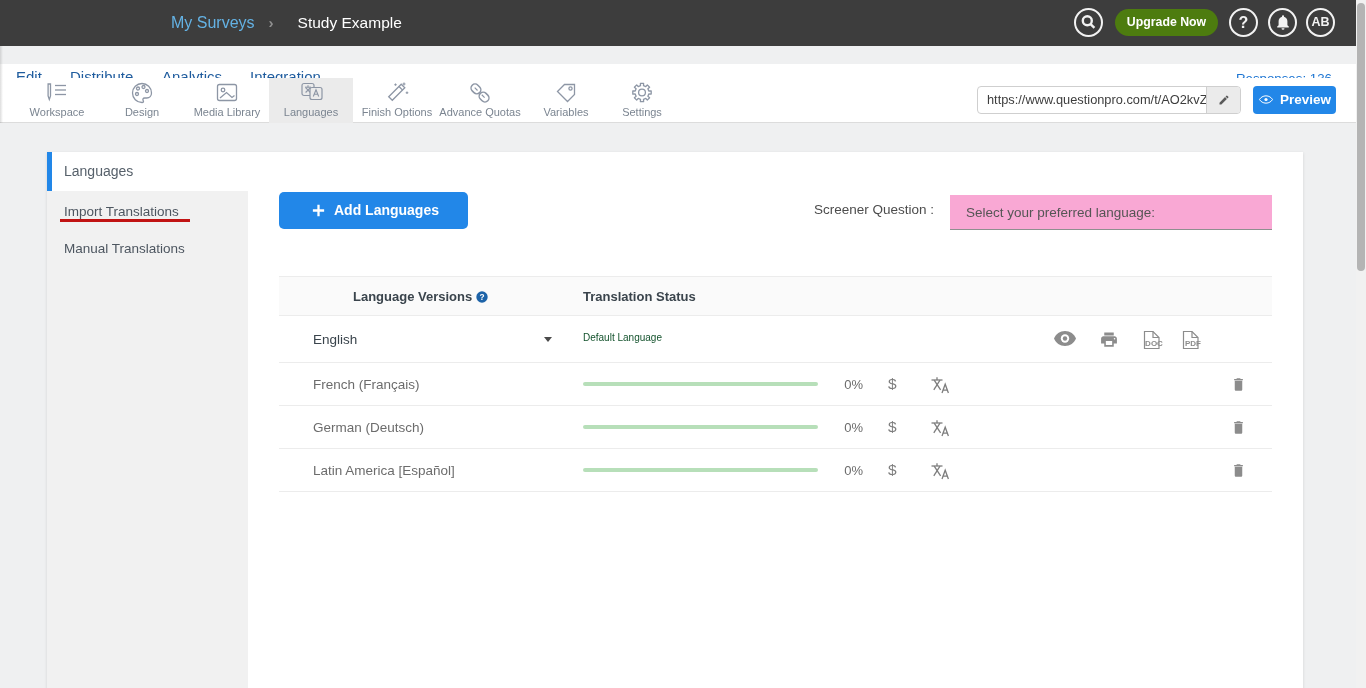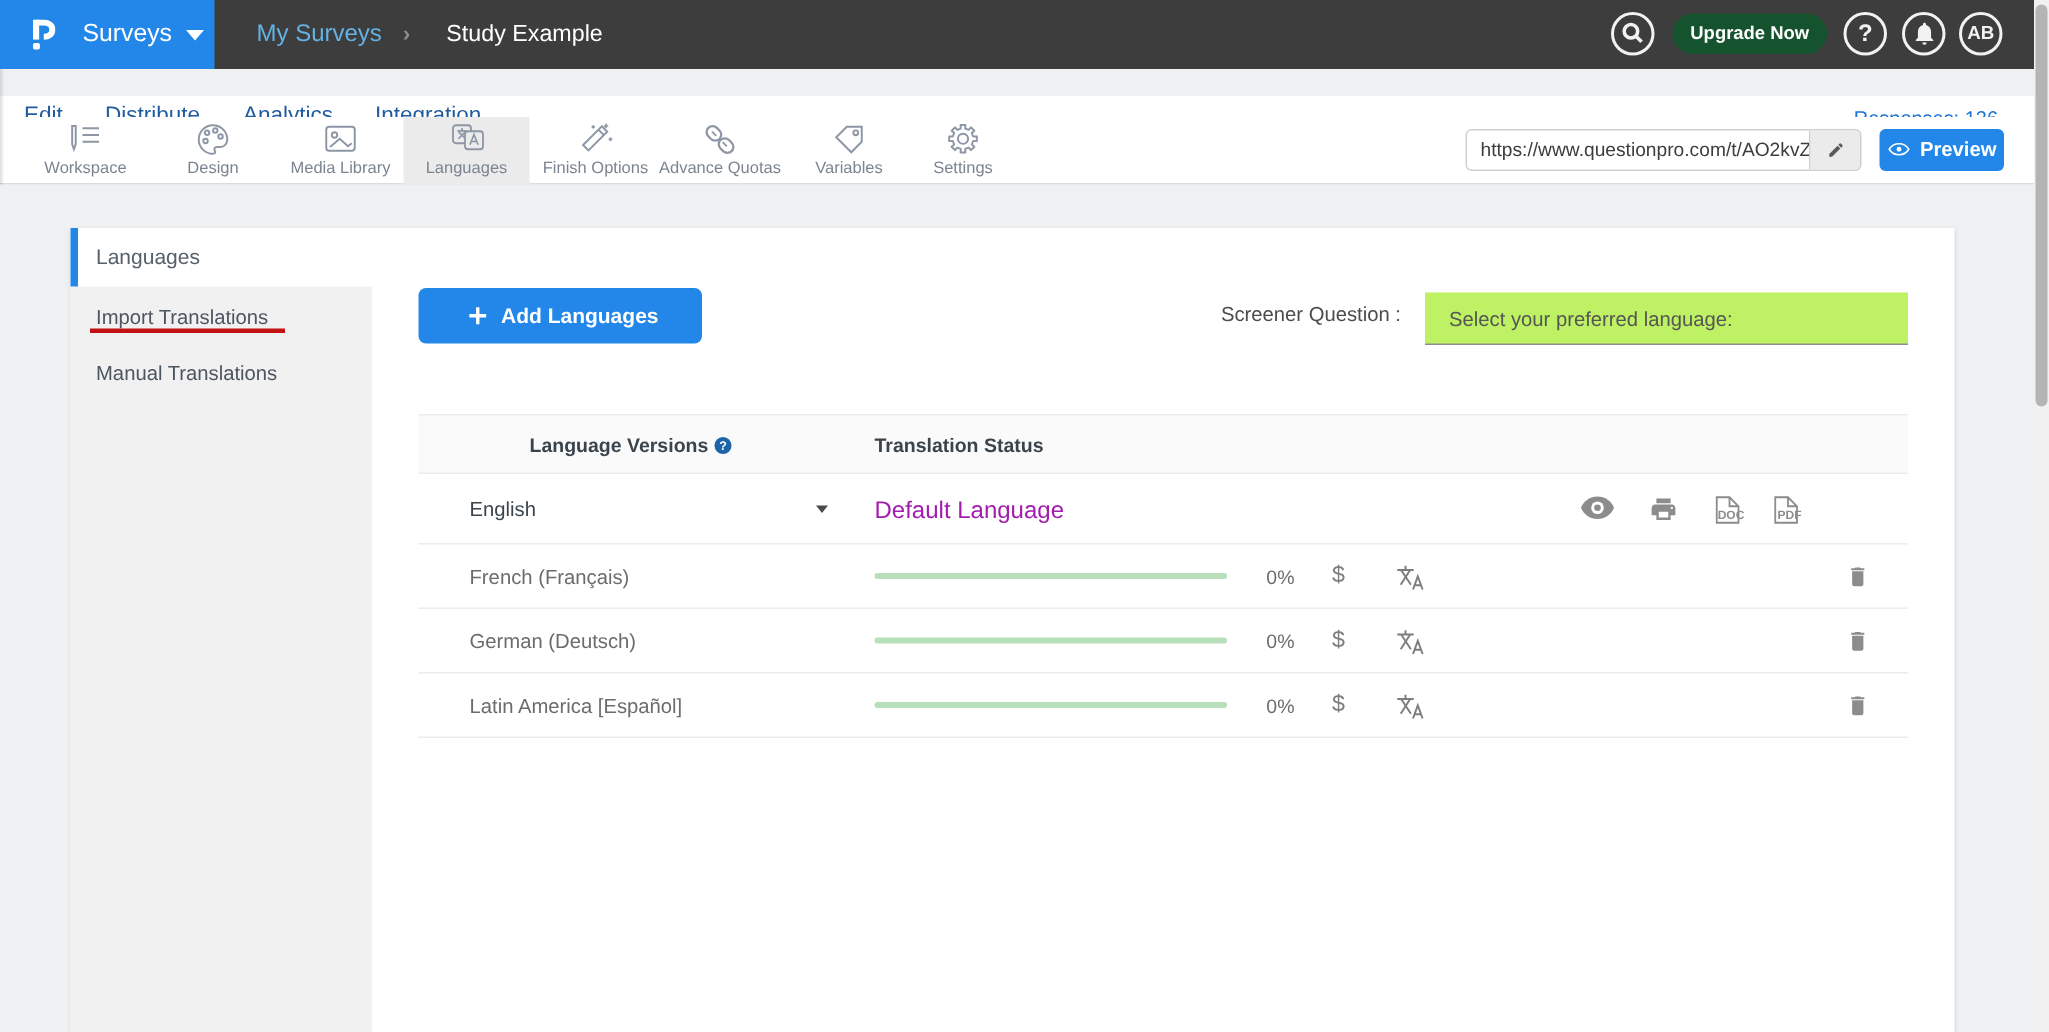--- a/index.html
+++ b/index.html
@@ -14,21 +14,21 @@
 #topbar { position:absolute; left:0; top:0; width:1356px; height:46px; background:#3d3d3d; }
 #logo { position:absolute; left:0; top:0; width:143px; height:46px; background:#2287e8; }
 #logo .ptxt { position:absolute; left:55px; top:13px; color:#fff; font-size:16.5px; }
 #logo svg { position:absolute; left:22px; top:13px; }
 #logo .caret { position:absolute; left:124px; top:20px; width:0; height:0; border-left:6px solid transparent; border-right:6px solid transparent; border-top:7px solid #fff; }
 #crumb { position:absolute; left:171px; top:0; height:46px; line-height:46px; }
 #crumb .ms { color:#64b2e4; font-size:16px; }
 #crumb .gt { color:#8f8f8f; font-size:15px; font-weight:bold; margin:0 24px 0 14px; }
 #crumb .se { color:#ffffff; font-size:15.5px; }
 .circ { position:absolute; top:8px; width:29px; height:29px; border:2px solid #f2f2f2; border-radius:50%; }
-#upgrade { position:absolute; left:1115px; top:9px; width:103px; height:27px; background:#14532d; border-radius:14px; color:#fff; font-size:12.3px; font-weight:bold; text-align:center; line-height:27px; }
+#upgrade { position:absolute; left:1115px; top:9px; width:103px; height:27px; background:#4d7c0f; border-radius:14px; color:#fff; font-size:12.3px; font-weight:bold; text-align:center; line-height:27px; }
 .qmark { color:#f2f2f2; font-size:16px; font-weight:bold; text-align:center; line-height:25px; display:block; }
 #abtxt { color:#f2f2f2; font-size:12.5px; font-weight:bold; text-align:center; line-height:25px; display:block; }
 
 
 #tabrow { position:absolute; left:0; top:46px; width:1356px; height:32px; background:#fff; border-bottom:1px solid #e4e4e4;margin-top:18px; }
 .navitem { position:absolute; top:0; height:24px; line-height:25px; font-size:15px; color:#1f5c9e; }
 #nav-edit { left:16px; border-bottom:2px solid #3b9be0; }
 #responses { position:absolute; right:24px; top:0; height:31px; line-height:30px; font-size:13.3px; color:#1b74d2; }
 
 
@@ -49,55 +49,46 @@
 #sb-head { position:absolute; left:0; top:0; width:201px; height:39px; background:#fff; border-left:5px solid #2287e8; }
 #sb-head span { position:absolute; left:12px; top:11px; font-size:14px; color:#57616b; }
 .sb-item { position:absolute; left:17px; font-size:13.5px; color:#4d5660; }
 #sb-import { top:52px; }
 #sb-import .redline { position:absolute; left:-4px; top:15px; width:130px; height:3px; background:#c11313; }
 #sb-manual { top:89px; }
 
 #main { position:absolute; left:201px; top:0; width:1055px; height:546px; }
 #addbtn { position:absolute; left:31px; top:40px; width:189px; height:37px; background:#2287e8; border-radius:5px; color:#fff; font-size:14px; font-weight:bold; text-align:center; line-height:37px; }
 #screener-label { position:absolute; left:486px; top:50px; width:200px; text-align:right; font-size:13.5px; color:#4c4c4c; }
-#screener-select { position:absolute; left:702px; top:43px; width:322px; height:35px; background:#bef264; border-bottom:1px solid #8f8f8f; }
+#screener-select { position:absolute; left:702px; top:43px; width:322px; height:35px; background:#f9a8d4; border-bottom:1px solid #8f8f8f; }
 #screener-select span { position:absolute; left:16px; top:10px; font-size:13.5px; color:#555; }
 
 
 #tbl { position:absolute; left:31px; top:124px; width:993px; }
 .trow { position:relative; width:993px; border-bottom:1px solid #ececec; }
 #thead { height:40px; background:#fafafa; border-top:1px solid #ececec; }
 #thead .h1 { position:absolute; left:34px; top:12px; font-size:13px; font-weight:bold; color:#3a444c;padding-left:40px; }
 #thead .h2 { position:absolute; left:304px; top:12px; font-size:13px; font-weight:bold; color:#3a444c; }
 #row-en { height:47px; }
 #row-en .lname { position:absolute; left:34px; top:16px; font-size:13.5px; color:#3a444c; }
-#row-en .defl { position:absolute; left:304px; top:16px; font-size:16px; color:#a21caf; }
+#row-en .defl { position:absolute; left:304px; top:16px; font-size:10px; color:#14532d; }
 #row-en .carett { position:absolute; left:265px; top:21px; width:0; height:0; border-left:4.5px solid transparent; border-right:4.5px solid transparent; border-top:5.5px solid #4a4a4a; }
 .lrow { height:43px;text-decoration:underline; }
 .lrow .lname { position:absolute; left:34px; top:14px; font-size:13.5px; color:#6c6c6c; }
 .lrow .pbar { position:absolute; left:304px; top:19px; width:235px; height:4px; background:#b7dfb9; border-radius:2px; }
 .lrow .pct { position:absolute; left:550px; top:14px; width:34px; text-align:right; font-size:13px; color:#6c6c6c; }
 .lrow .dollar { position:absolute; left:609px; top:12px; font-size:15.5px; color:#7d7d7d; }
 .lrow .tricon { position:absolute; left:650px; top:12px; }
 .lrow .trash { position:absolute; left:952px; top:13px; }
 .ic-eye,.ic-print,.ic-doc,.ic-pdf { position:absolute; top:14px; }
 .ic-eye { left:774px; } .ic-print { left:820px; } .ic-doc { left:864px; } .ic-pdf { left:903px; }
 </style>
 </head>
 <body>
 <div id="topbar">
-  <div id="logo">
-    <svg width="15" height="21" viewBox="0 0 15 21">
-      <rect x="0" y="0" width="4.1" height="13.4" fill="#fff"></rect>
-      <path d="M2 2 H7 C10.8 2 12.9 3.9 12.9 6.8 C12.9 9.7 10.6 11.5 7.2 11.5" stroke="#fff" stroke-width="4" fill="none"></path>
-      <rect x="0" y="15.7" width="4.6" height="4.3" rx="1.2" fill="#fff"></rect>
-    </svg>
-    <span class="ptxt">Surveys</span>
-    <span class="caret"></span>
-  </div>
   <div id="crumb"><span class="ms">My Surveys</span><span class="gt">›</span><span class="se">Study Example</span></div>
   <div class="circ" style="left:1074px;">
     <svg width="25" height="25" viewBox="0 0 25 25">
         <circle cx="11.3" cy="10.8" r="4.5" stroke="#f2f2f2" stroke-width="2.4" fill="none"></circle>
         <line x1="14.6" y1="14.1" x2="18.4" y2="17.9" stroke="#f2f2f2" stroke-width="2.4"></line>
       </svg>
   </div>
   <div id="upgrade">Upgrade Now</div>
   <div class="circ" style="left:1229px;">
       <span class="qmark">?</span>

